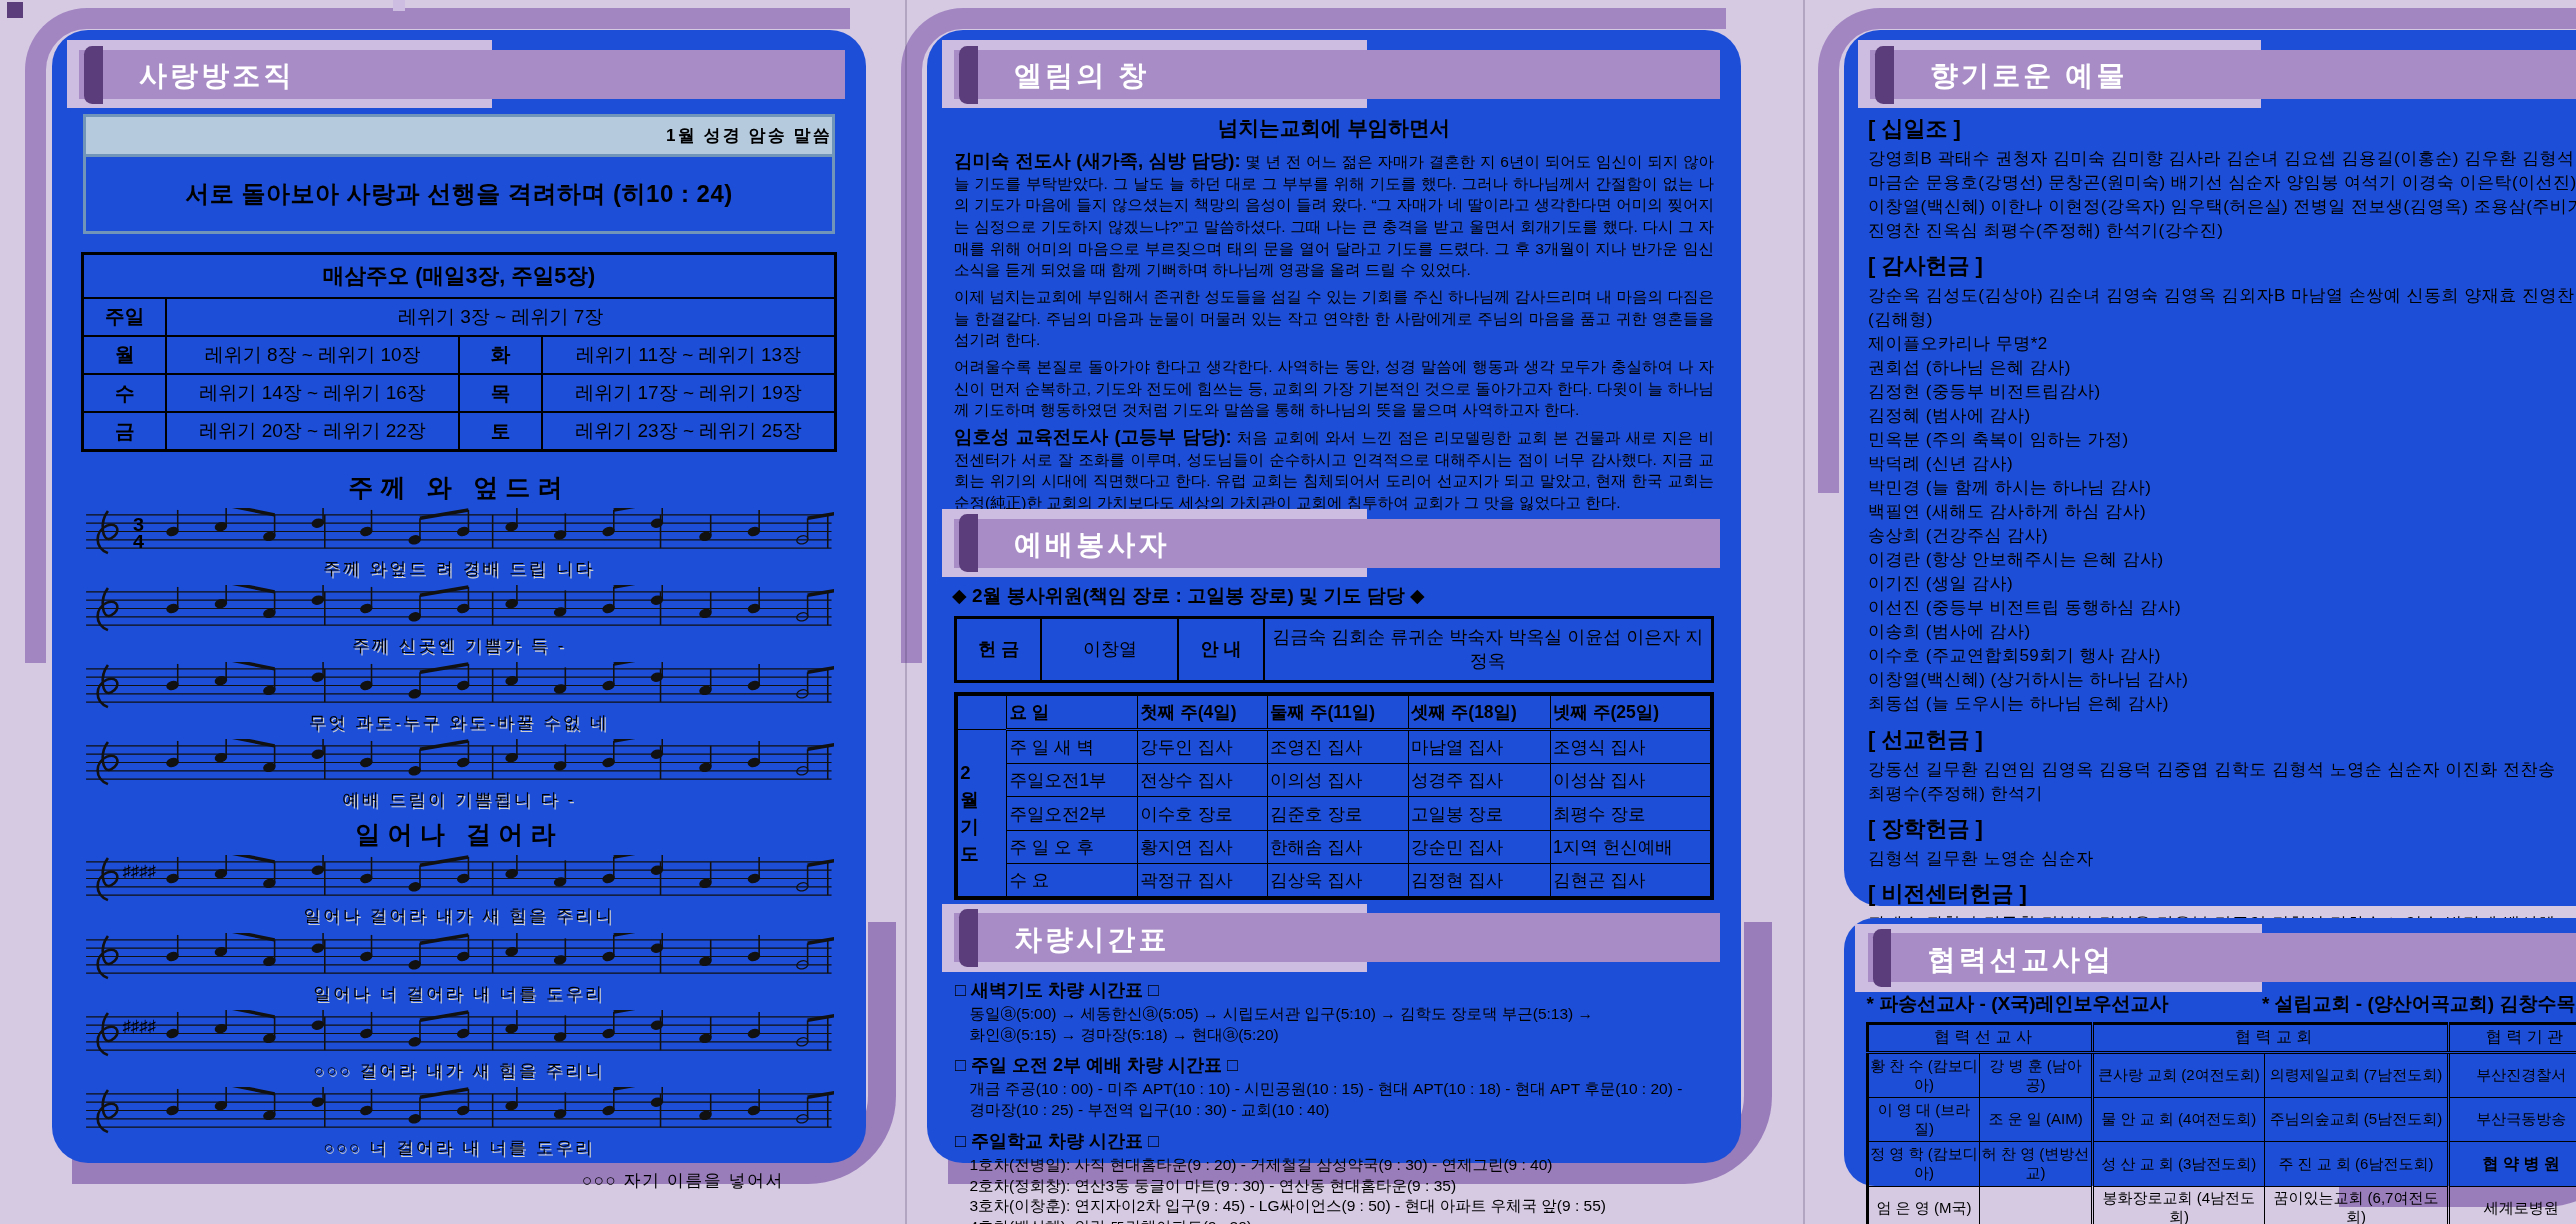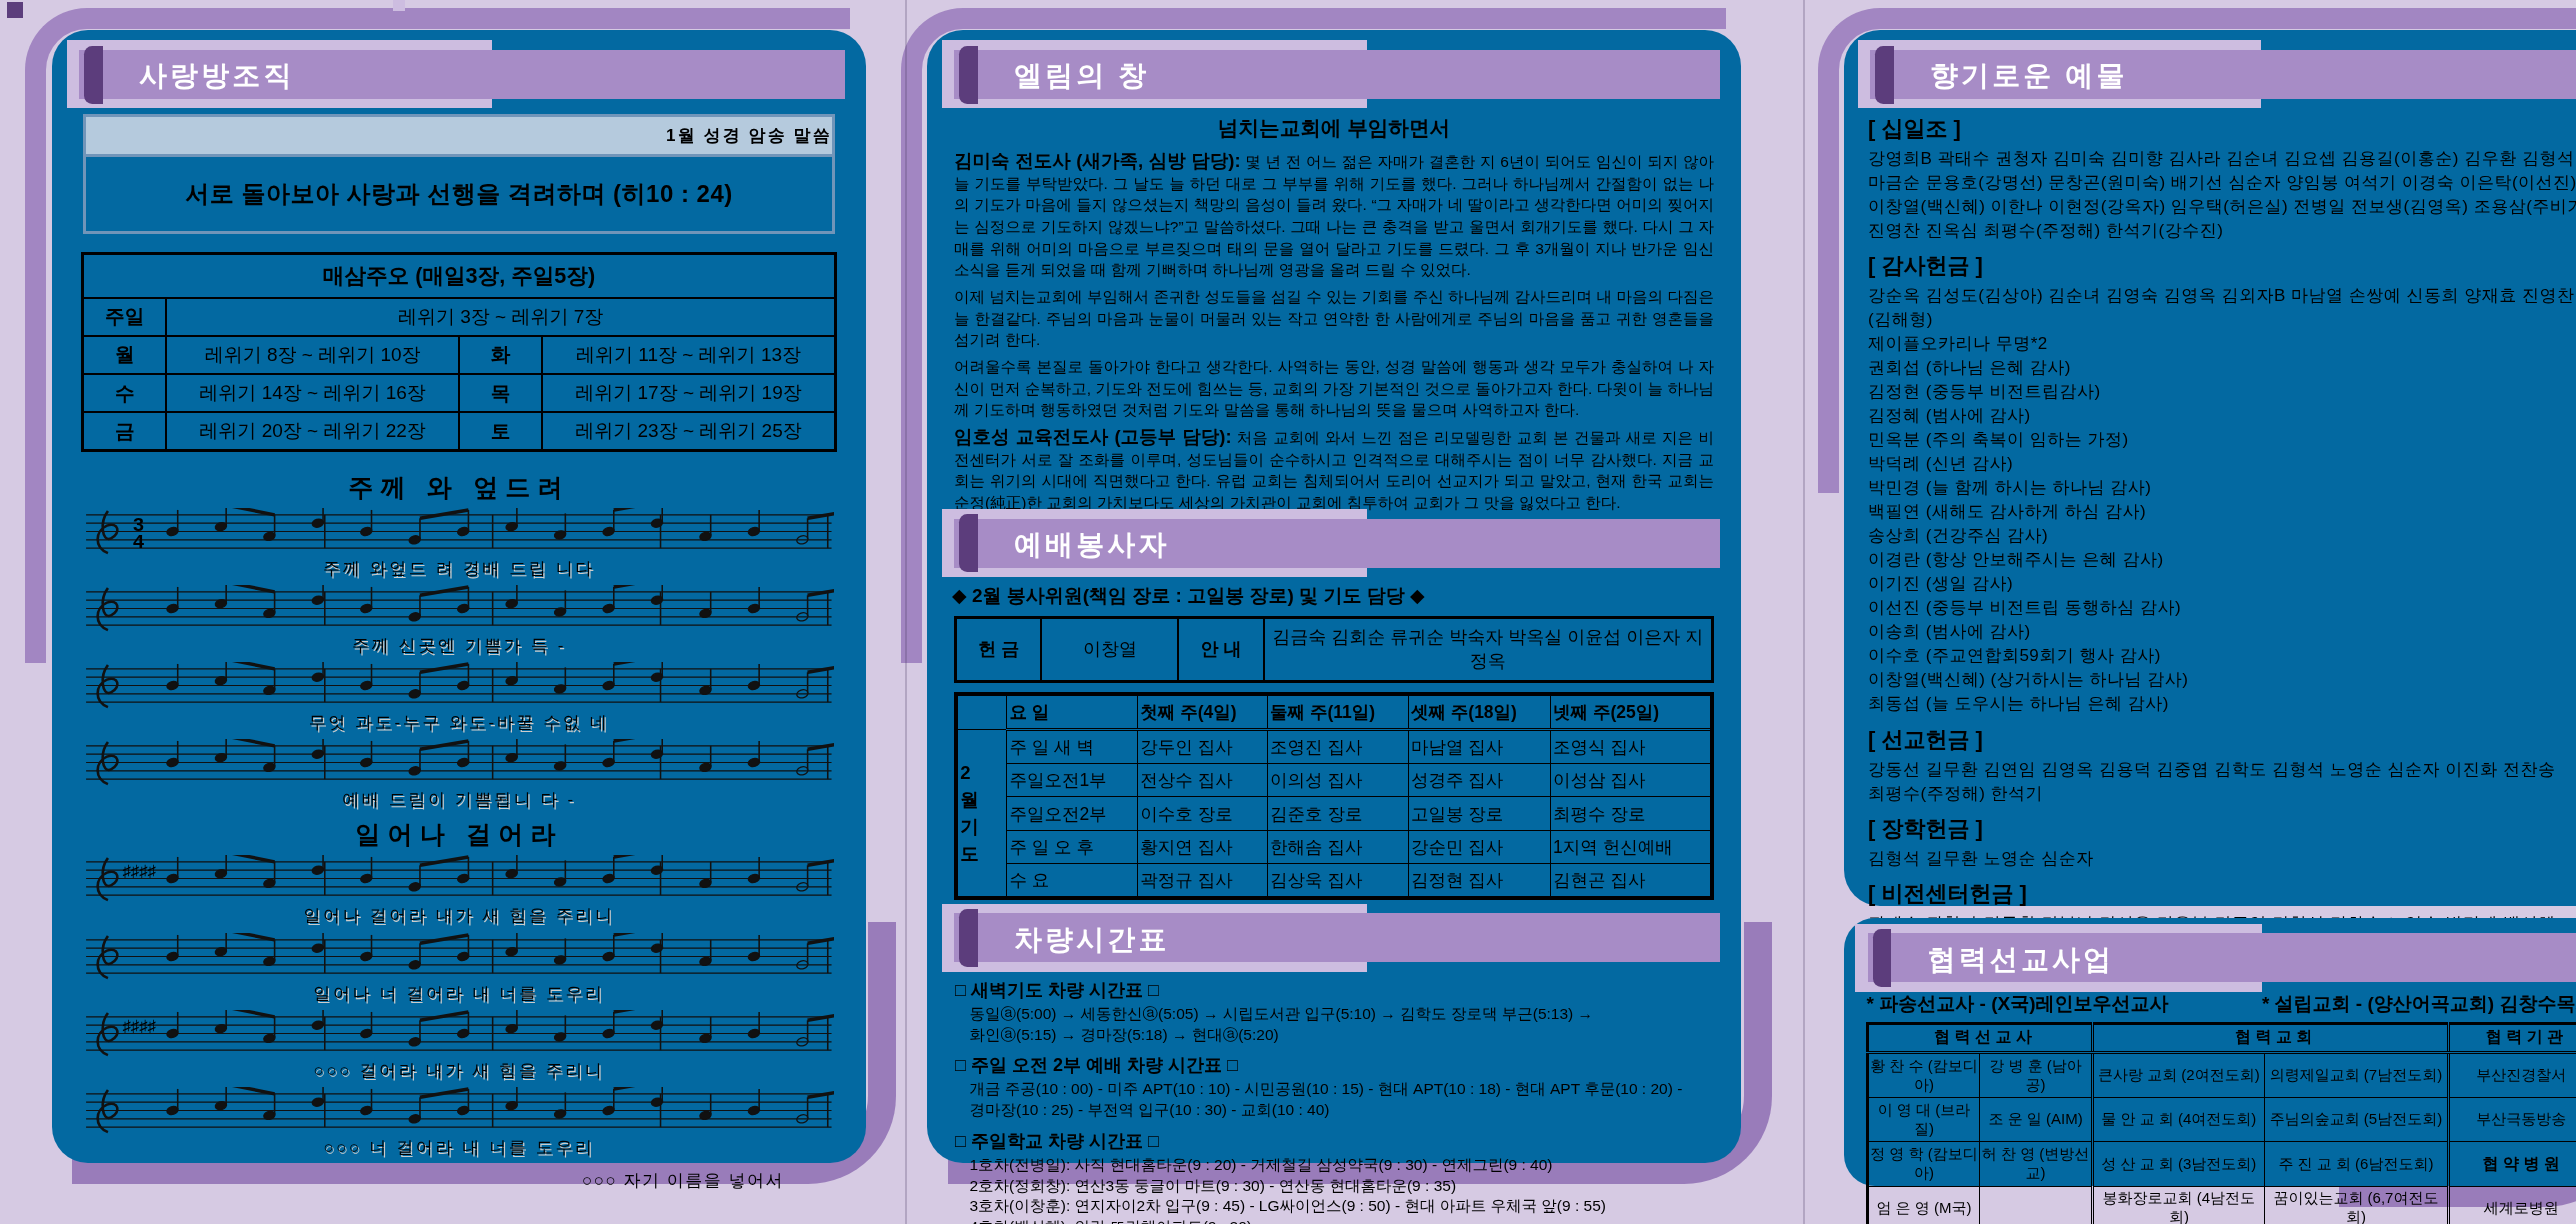--- a/index.html
+++ b/index.html
@@ -10,21 +10,21 @@
               border-top-left-radius:62px;z-index:0;}
   .bracket-br{position:absolute;border-right:28px solid #997cba;border-bottom:28px solid #997cba;
               border-bottom-right-radius:88px;z-index:0;}
   .right-band{position:absolute;left:2339px;top:507px;width:268px;height:670px;
               border-right:30px solid #997cba;border-bottom:30px solid #997cba;
               border-bottom-right-radius:93px;z-index:0;}
   .fold{position:absolute;top:0;bottom:0;width:1.5px;background:rgba(70,55,95,.25);z-index:0;}
   .corner-mark{position:absolute;background:#5c3d7c;z-index:3;}
   .corner-mark.light{background:#cdbde0;}
   
-  .panel{position:absolute;background:#0369a1;border-radius:36px;z-index:1;box-sizing:border-box;}
+  .panel{position:absolute;background:#1d4ed8;border-radius:36px;z-index:1;box-sizing:border-box;}
   #panel-left{left:52px;top:30px;width:814px;height:1133px;padding:17.5px 25px;}
   #panel-middle{left:927px;top:30px;width:814px;height:1133px;padding:17.5px 25px;}
   #panel-right-top{left:1844px;top:30px;width:773px;height:876px;padding:17.5px 24px;}
   #panel-right-bottom{left:1844px;top:918px;width:773px;height:268px;padding:13.4px 21.6px;border-radius:31px;}
   
   .sec-header{position:relative;height:49px;margin:2.1px 3.1px 15.5px 1px;}
   .sec-light{position:absolute;left:-11.3px;top:-9.3px;width:56%;height:68px;background:#cdbde0;}
   .sec-bar{position:absolute;left:1px;top:0;right:-7.2px;height:49px;background:#a78cc6;}
   .sec-tab{position:absolute;left:6.2px;top:-4.1px;width:18.5px;height:58px;background:#5c3d7c;border-radius:8.2px 0 0 8.2px;}
   .sec-title{position:absolute;left:61px;top:7.2px;font-size:28px;font-weight:bold;color:#fff;letter-spacing:3.1px;}
@@ -58,21 +58,21 @@
   .pray-table .hd{font-weight:bold;border-bottom:3.1px double #000;}
   .veh-block{margin:2.1px 3.1px 8.2px;}
   .veh-title{font-size:18px;font-weight:bold;margin-bottom:2.1px;}
   .veh-line{font-size:15.5px;line-height:20.6px;padding-left:14.4px;}
   
   .offer-label{font-size:22px;font-weight:bold;margin:8.2px 0 3.1px;}
   .offer-line{font-size:17px;line-height:24px;letter-spacing:0.5px;}
   .coop-intro{display:flex;justify-content:space-between;font-size:19px;font-weight:bold;margin:2.1px 1px 5.2px;}
   .coop-table{width:100%;border:3.6px solid #000;}
   .coop-table td,.coop-table th{border:1.5px solid #000;text-align:center;padding:2.6px 1.5px;font-size:15px;font-weight:normal;}
-  .coop-table .hd{font-weight:bold;font-size:16px;border-bottom:3.1px double #000;padding-left:8px;}
+  .coop-table .hd{font-weight:normal;font-size:16px;border-bottom:3.1px double #000;padding-left:8px;}
   .coop-table .grp{border-left:3.6px double #000;}
   .coop-table .bold{font-weight:bold;font-size:16px;}
 </style>
 </head>
 <body>
 
 <div id="page">
 
   <div class="bracket-tl" style="left:25px;top:8.2px;width:804px;height:634px;"></div>
   <div class="bracket-br" style="left:72px;top:922px;width:796px;height:234px;"></div>

